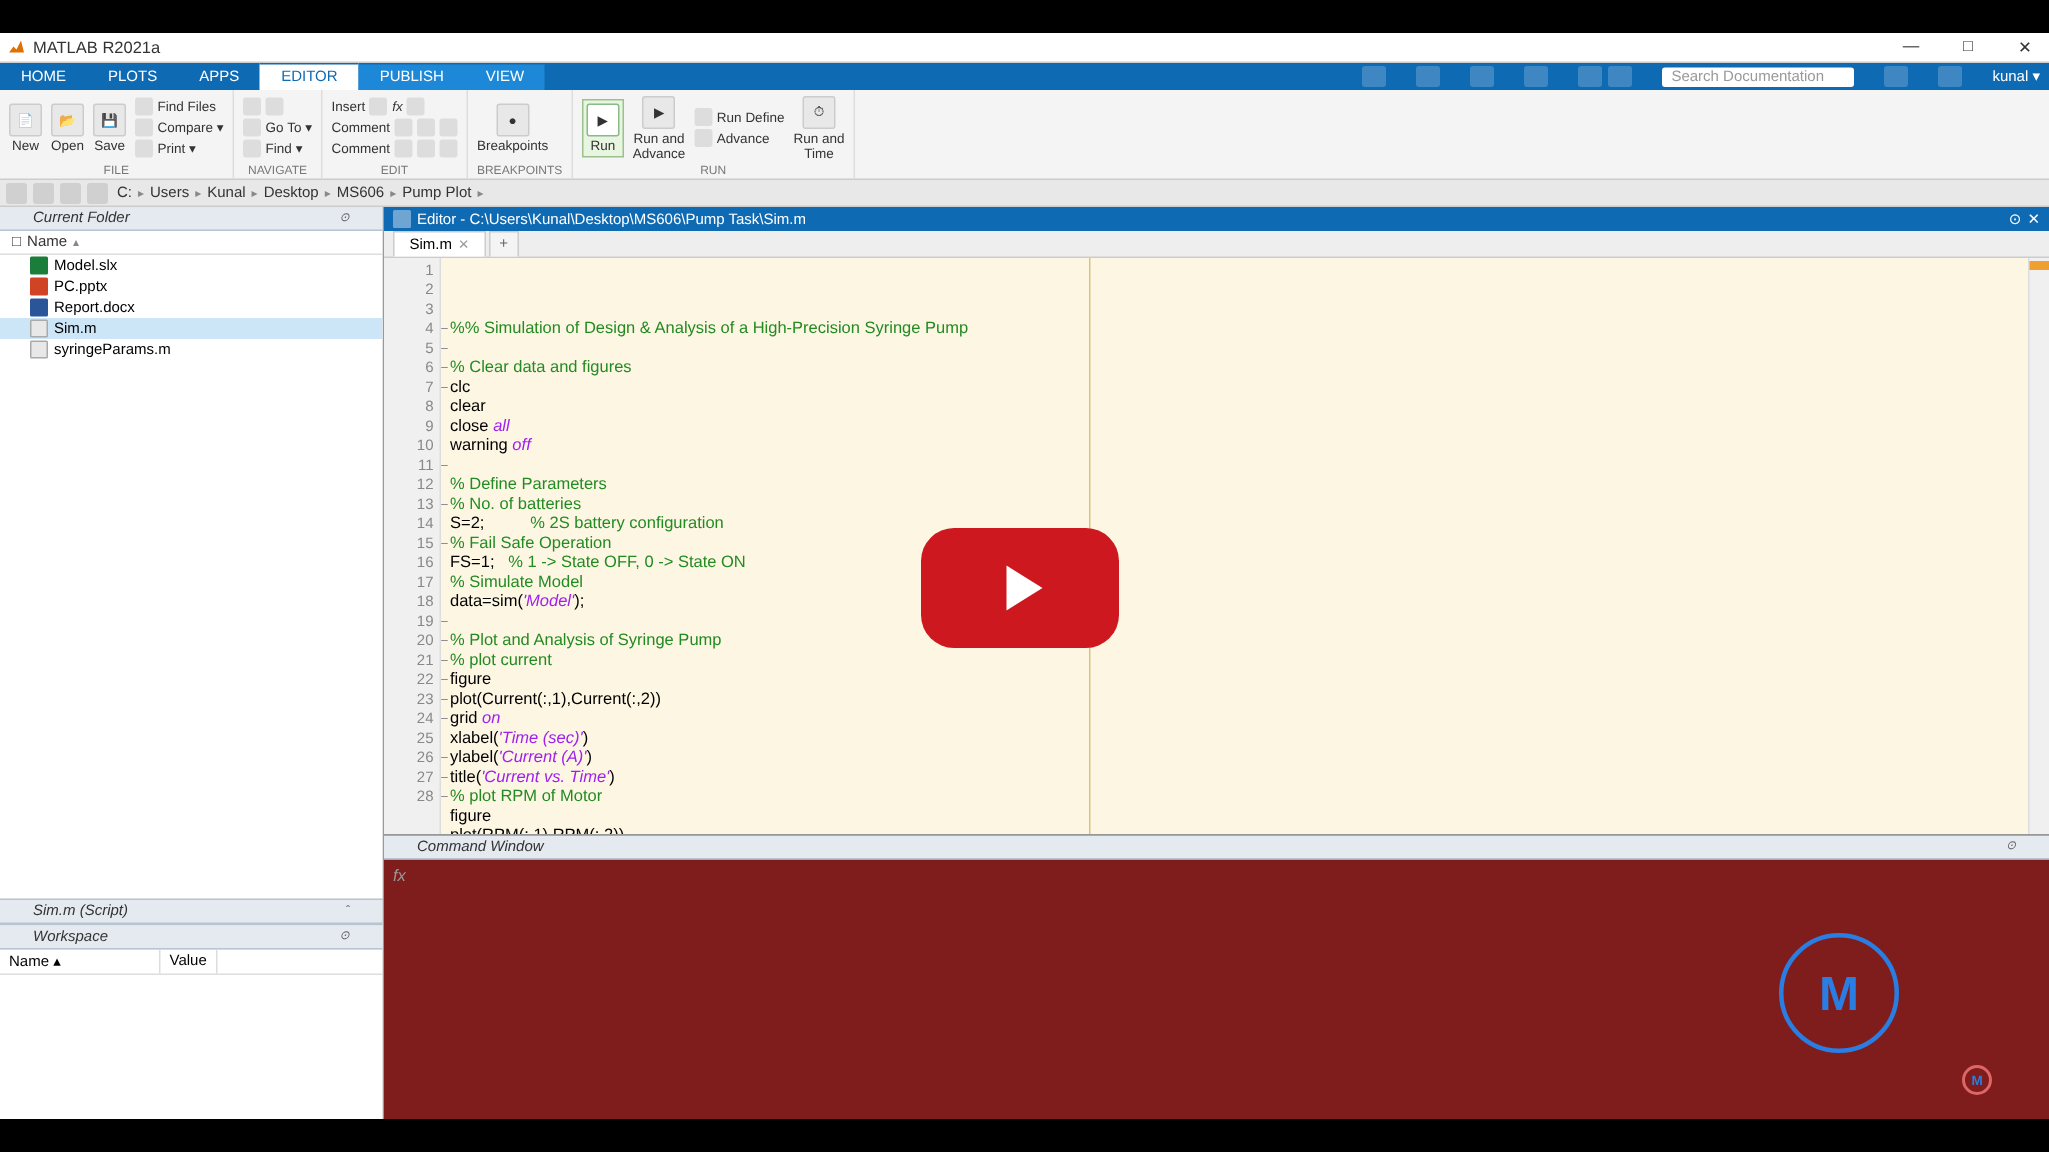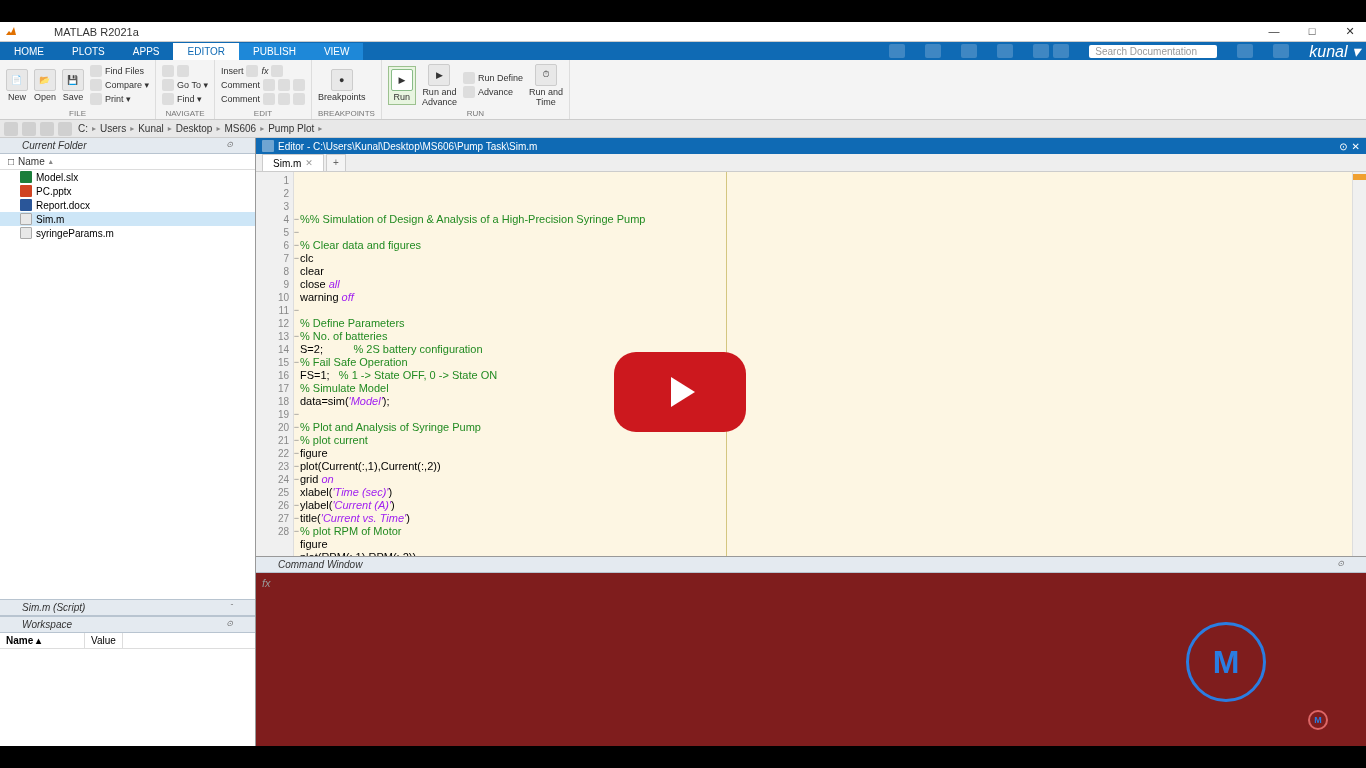--- a/index.html
+++ b/index.html
@@ -1,20 +1,20 @@
 <!DOCTYPE html>
 <html><head>
 <meta charset="utf-8">
 <style>
 * { margin: 0; padding: 0; box-sizing: border-box; font-family: "Segoe UI", Arial, sans-serif; }
 body { background: #000; width: 1366px; height: 768px; overflow: hidden; position: relative; }
 .outer { position: absolute; top: 22px; left: 0; width: 1366px; height: 724px; background: #f0f0f0; display: flex; flex-direction: column; }
 .titlebar { height: 20px; background: #fff; border-bottom: 1px solid #ccc; display: flex; align-items: center; padding: 0 4px; font-size: 11px; }
 .titlebar-icon { width: 14px; height: 14px; margin-right: 4px; display: flex; align-items: center; justify-content: center; }
-.titlebar-title { flex: 1; color: #333; margin-left: 32px; }
+.titlebar-title { flex: 1; color: #333; }
 .win-controls { display: flex; gap: 14px; font-size: 11px; color: #333; }
 .win-btn { width: 24px; text-align: center; cursor: default; }
 
 .ribbon-tabs { height: 18px; background: #0f6ab4; display: flex; align-items: center; font-size: 10px; color: #fff; }
 .ribbon-tab { padding: 3px 14px; cursor: default; }
 .ribbon-tab.active { background: #fff; color: #0f6ab4; border-top: 1px solid #0f6ab4; }
 .ribbon-tab.sub { background: #1e88d8; }
 .ribbon-tabs-right { margin-left: auto; display: flex; align-items: center; gap: 20px; padding-right: 6px; }
 .rt-icon { width: 16px; height: 14px; background: rgba(255,255,255,0.2); border-radius: 2px; }
 .search-box { background: #fff; color: #999; font-size: 10px; padding: 1px 6px; border-radius: 2px; width: 128px; }
@@ -48,21 +48,21 @@
 .cf-item.selected { background: #cde6f7; }
 .cf-icon { width: 12px; height: 12px; border-radius: 1px; }
 .cf-ic-xlsx { background: #1a7e3a; }
 .cf-ic-pptx { background: #d04423; }
 .cf-ic-docx { background: #2a5699; }
 .cf-ic-m { background: #e8e8e8; border: 1px solid #aaa; }
 .script-panel { border-top: 1px solid #b8c4d0; }
 .workspace { border-top: 1px solid #b8c4d0; flex: 0 0 130px; background: #fff; display: flex; flex-direction: column; }
 .ws-headers { display: flex; font-size: 10px; border-bottom: 1px solid #ddd; }
 .ws-headers div { padding: 2px 6px; border-right: 1px solid #ddd; }
-.ws-name-col { width: 85px; font-weight: bold; }
+.ws-name-col { width: 107px; }
 
 .right-area { flex: 1; display: flex; flex-direction: column; }
 .editor-titlebar { height: 16px; background: #0f6ab4; color: #fff; font-size: 10px; padding: 1px 6px; display: flex; align-items: center; gap: 4px; }
 .editor-titlebar .ed-icon { width: 12px; height: 12px; background: rgba(255,255,255,0.4); border-radius: 1px; }
 .editor-titlebar-right { margin-left: auto; display: flex; gap: 4px; }
 .editor-tabs { height: 18px; background: #eee; border-bottom: 1px solid #ccc; display: flex; align-items: stretch; font-size: 10px; }
 .editor-tab { background: #fff; border: 1px solid #ccc; border-bottom: none; padding: 2px 10px; display: flex; align-items: center; gap: 4px; margin-left: 6px; }
 .editor-tab .close { color: #999; font-size: 9px; }
 .editor-tab-add { padding: 2px 6px; color: #666; cursor: default; border: 1px solid #ccc; border-bottom: none; margin-left: 2px; background: #f4f4f4; }
 .editor-body { flex: 1; display: flex; background: #fdf6e3; font-family: Consolas, monospace; font-size: 11px; overflow: hidden; position: relative; }
@@ -117,21 +117,21 @@
       <div class="rt-icon"></div>
       <div class="rt-icon"></div>
       <div class="rt-icon"></div>
       <div class="help-icons">
         <div class="rt-icon"></div>
         <div class="rt-icon"></div>
       </div>
       <div class="search-box">Search Documentation</div>
       <div class="rt-icon"></div>
       <div class="rt-icon"></div>
-      <span style="font-size:16px;color:#fff;font-style:italic;">kunal ▾</span>
+      <span style="font-size:10px;color:#fff;">kunal ▾</span>
     </div>
   </div>
 
   <div class="toolstrip">
     <div class="ts-group">
       <div class="ts-row">
         <div class="ts-btn-big">
             <div class="ic">📄</div>
             <div class="lbl">New</div>
           </div>

